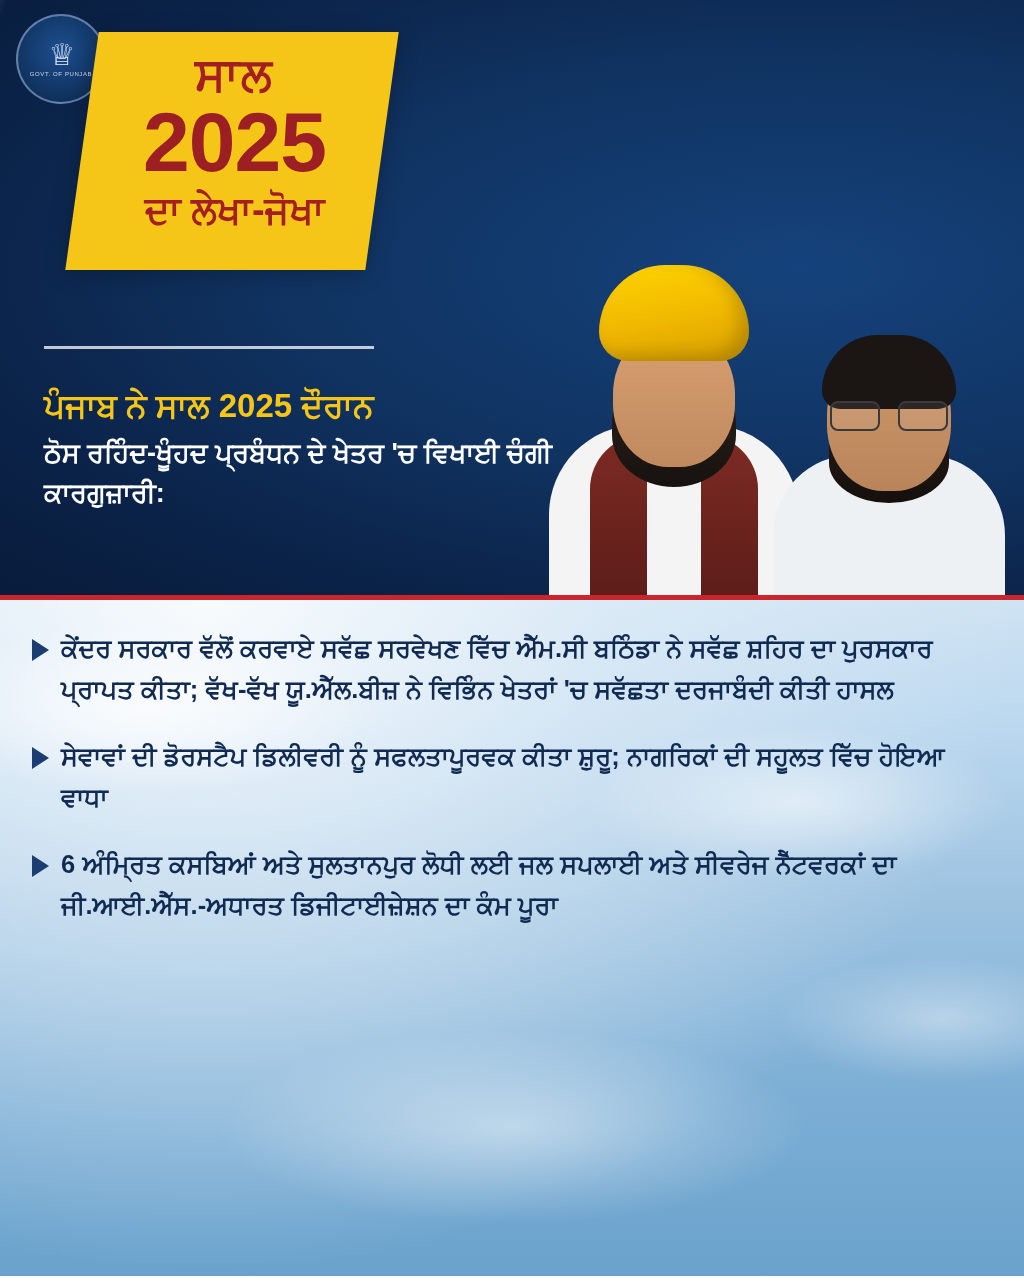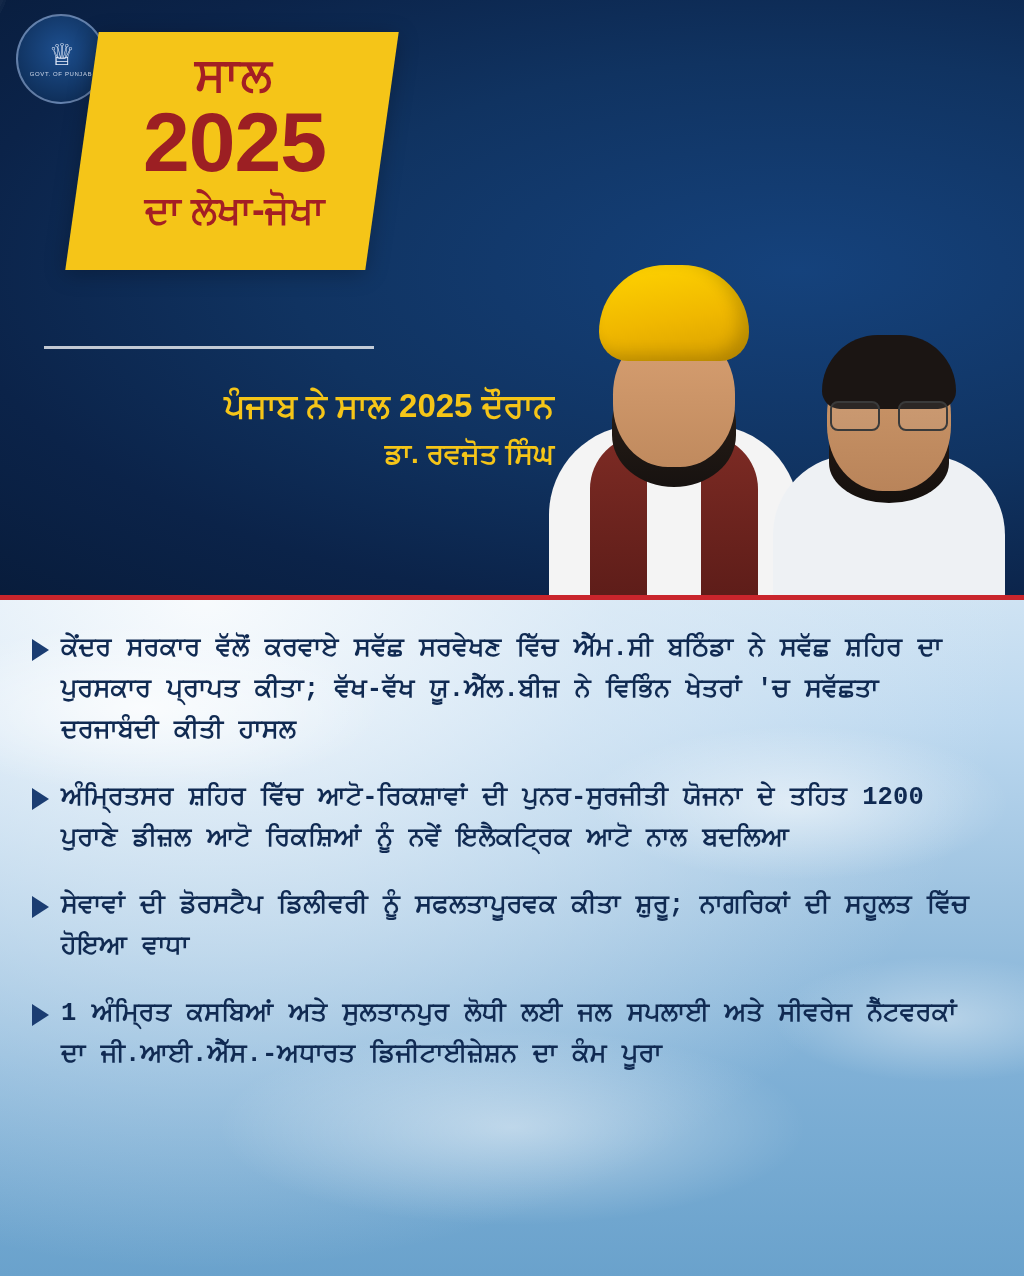--- a/index.html
+++ b/index.html
@@ -135,21 +135,20 @@
     width: 330px;
     height: 3px;
     background: rgba(255,255,255,.75);
   }
 
   .headline {
     position: absolute;
     top: 385px;
     left: 44px;
     width: 510px;
-    text-align: right;
   }
   .headline .h1 {
     color: #f5c518;
     font-size: 33px;
     font-weight: bold;
     line-height: 42px;
     margin-bottom: 6px;
   }
   .headline .h2 {
     color: #ffffff;
@@ -321,21 +320,20 @@
     pointer-events: none;
   }
   .points {
     position: relative;
     padding: 28px 34px 0 28px;
   }
   .point {
     display: flex;
     align-items: flex-start;
     margin-bottom: 26px;
-    font-family: Liberation Mono, monospace;
   }
   .bullet {
     flex: 0 0 auto;
     margin: 11px 12px 0 4px;
     width: 0;
     height: 0;
     border-top: 11px solid transparent;
     border-bottom: 11px solid transparent;
     border-left: 17px solid #1b3d72;
   }
@@ -365,21 +363,21 @@
         <div class="year-saal">ਸਾਲ</div>
         <div class="year-num">2025</div>
         <div class="year-sub">ਦਾ ਲੇਖਾ-ਜੋਖਾ</div>
       </div>
     </div>
 
     <div class="dept-rule"></div>
 
     <div class="headline">
       <div class="h1">ਪੰਜਾਬ ਨੇ ਸਾਲ 2025 ਦੌਰਾਨ</div>
-      <div class="h3">ਡਾ. ਰਵਜੋਤ ਸਿੰਘ</div>
+      <div class="h2">ਠੋਸ ਰਹਿੰਦ-ਖੂੰਹਦ ਪ੍ਰਬੰਧਨ ਦੇ ਖੇਤਰ 'ਚ ਵਿਖਾਈ ਚੰਗੀ ਕਾਰਗੁਜ਼ਾਰੀ:</div>
     </div>
 
     <div class="leaders">
       <div class="person p-cm">
         <div class="body-cm"></div>
         <div class="vest-cm"></div>
         <div class="beard-cm"></div>
         <div class="head face-cm"></div>
         <div class="turban"></div>
       </div>
@@ -399,31 +397,27 @@
   <div class="bottom">
     <div class="clouds"></div>
     <div class="points">
 
       <div class="point">
         <div class="bullet"></div>
         <div class="point-text">ਕੇਂਦਰ ਸਰਕਾਰ ਵੱਲੋਂ ਕਰਵਾਏ ਸਵੱਛ ਸਰਵੇਖਣ ਵਿੱਚ ਐੱਮ.ਸੀ ਬਠਿੰਡਾ ਨੇ ਸਵੱਛ ਸ਼ਹਿਰ ਦਾ ਪੁਰਸਕਾਰ ਪ੍ਰਾਪਤ ਕੀਤਾ; ਵੱਖ-ਵੱਖ ਯੂ.ਐੱਲ.ਬੀਜ਼ ਨੇ ਵਿਭਿੰਨ ਖੇਤਰਾਂ 'ਚ ਸਵੱਛਤਾ ਦਰਜਾਬੰਦੀ ਕੀਤੀ ਹਾਸਲ</div>
       </div>
 
 
-      <div class="point">
-        <div class="bullet"></div>
-        <div class="point-text">ਅੰਮ੍ਰਿਤਸਰ ਸ਼ਹਿਰ ਵਿੱਚ ਆਟੋ-ਰਿਕਸ਼ਾਵਾਂ ਦੀ ਪੁਨਰ-ਸੁਰਜੀਤੀ ਯੋਜਨਾ ਦੇ ਤਹਿਤ 1200 ਪੁਰਾਣੇ ਡੀਜ਼ਲ ਆਟੋ ਰਿਕਸ਼ਿਆਂ ਨੂੰ ਨਵੇਂ ਇਲੈਕਟ੍ਰਿਕ ਆਟੋ ਨਾਲ ਬਦਲਿਆ</div>
-      </div>
 
       <div class="point">
         <div class="bullet"></div>
         <div class="point-text">ਸੇਵਾਵਾਂ ਦੀ ਡੋਰਸਟੈਪ ਡਿਲੀਵਰੀ ਨੂੰ ਸਫਲਤਾਪੂਰਵਕ ਕੀਤਾ ਸ਼ੁਰੂ; ਨਾਗਰਿਕਾਂ ਦੀ ਸਹੂਲਤ ਵਿੱਚ ਹੋਇਆ ਵਾਧਾ</div>
       </div>
 
       <div class="point">
         <div class="bullet"></div>
-        <div class="point-text">1 ਅੰਮ੍ਰਿਤ ਕਸਬਿਆਂ ਅਤੇ ਸੁਲਤਾਨਪੁਰ ਲੋਧੀ ਲਈ ਜਲ ਸਪਲਾਈ ਅਤੇ ਸੀਵਰੇਜ ਨੈੱਟਵਰਕਾਂ ਦਾ ਜੀ.ਆਈ.ਐੱਸ.-ਅਧਾਰਤ ਡਿਜੀਟਾਈਜ਼ੇਸ਼ਨ ਦਾ ਕੰਮ ਪੂਰਾ</div>
+        <div class="point-text">6 ਅੰਮ੍ਰਿਤ ਕਸਬਿਆਂ ਅਤੇ ਸੁਲਤਾਨਪੁਰ ਲੋਧੀ ਲਈ ਜਲ ਸਪਲਾਈ ਅਤੇ ਸੀਵਰੇਜ ਨੈੱਟਵਰਕਾਂ ਦਾ ਜੀ.ਆਈ.ਐੱਸ.-ਅਧਾਰਤ ਡਿਜੀਟਾਈਜ਼ੇਸ਼ਨ ਦਾ ਕੰਮ ਪੂਰਾ</div>
       </div>
 
     </div>
   </div>
 
 </div>
 
 </body></html>

